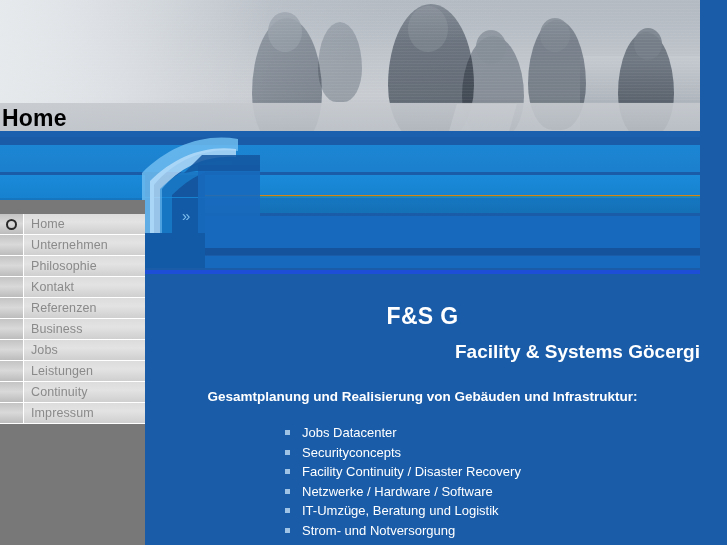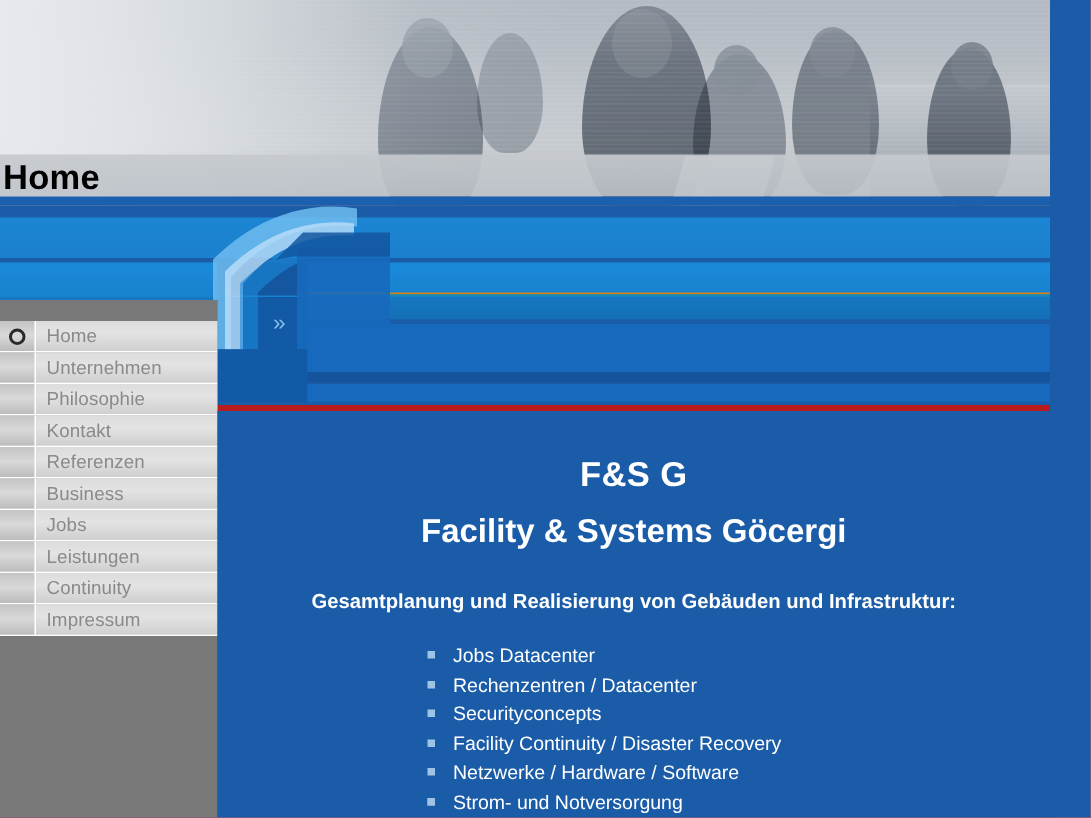--- a/index.html
+++ b/index.html
@@ -12,21 +12,21 @@
     overflow: hidden;
     background: #1a5ca8;
     font-family: "Liberation Sans", sans-serif;
   }
 
   #page {
     position: relative;
     width: 727px;
     height: 545px;
     overflow: hidden;
-    background: #b91c1c;
+    background: #1d4ed8;
   }
 
   
   #photo-banner {
     position: absolute;
     left: 0;
     top: 0;
     width: 700px;
     height: 137px;
     overflow: hidden;
@@ -251,22 +251,22 @@
   }
   #brand-title {
     text-align: center;
     font-size: 23px;
     font-weight: bold;
     margin-top: 29px;
     letter-spacing: 0.3px;
     font-family: "Liberation Sans", sans-serif;
   }
   #brand-subtitle {
-    text-align: center;
-    font-size: 22px;
+    text-align: right;
+    font-size: 19px;
     font-weight: bold;
     margin-top: 11px;
     font-family: "Liberation Sans", sans-serif;
   }
   #tagline {
     text-align: center;
     font-size: 13.5px;
     font-weight: bold;
     margin-top: 26px;
     font-family: "Liberation Sans", sans-serif;
@@ -421,23 +421,23 @@
         </div>
       </nav>
   </div>
 
   <div id="content">
     <div id="brand-title">F&amp;S G</div>
     <div id="brand-subtitle">Facility &amp; Systems Göcergi</div>
     <div id="tagline">Gesamtplanung und Realisierung von Gebäuden und Infrastruktur:</div>
     <ul id="service-list">
         <li><span class="sq" style="background: rgb(159, 195, 228);"></span><span>Jobs Datacenter</span></li>
-        <li><span class="sq" style="background: rgb(159, 195, 228);"></span><span>Rechenzentren / Datacenter</span></li>
+        <li><span class="sq" style="background: rgb(159, 195, 228);"></span></li>
         <li><span class="sq" style="background: rgb(159, 195, 228);"></span><span>Securityconcepts</span></li>
         <li><span class="sq" style="background: rgb(159, 195, 228);"></span><span>Facility Continuity / Disaster Recovery</span></li>
         <li><span class="sq" style="background: rgb(159, 195, 228);"></span><span>Netzwerke / Hardware / Software</span></li>
-        <li><span class="sq" style="background: rgb(159, 195, 228);"></span></li>
+        <li><span class="sq" style="background: rgb(159, 195, 228);"></span><span>IT-Umzüge, Beratung und Logistik</span></li>
         <li><span class="sq" style="background: rgb(159, 195, 228);"></span><span>Strom- und Notversorgung</span></li>
       </ul>
   </div>
 
   <div id="right-margin"></div>
 </div>
 
 </body></html>

